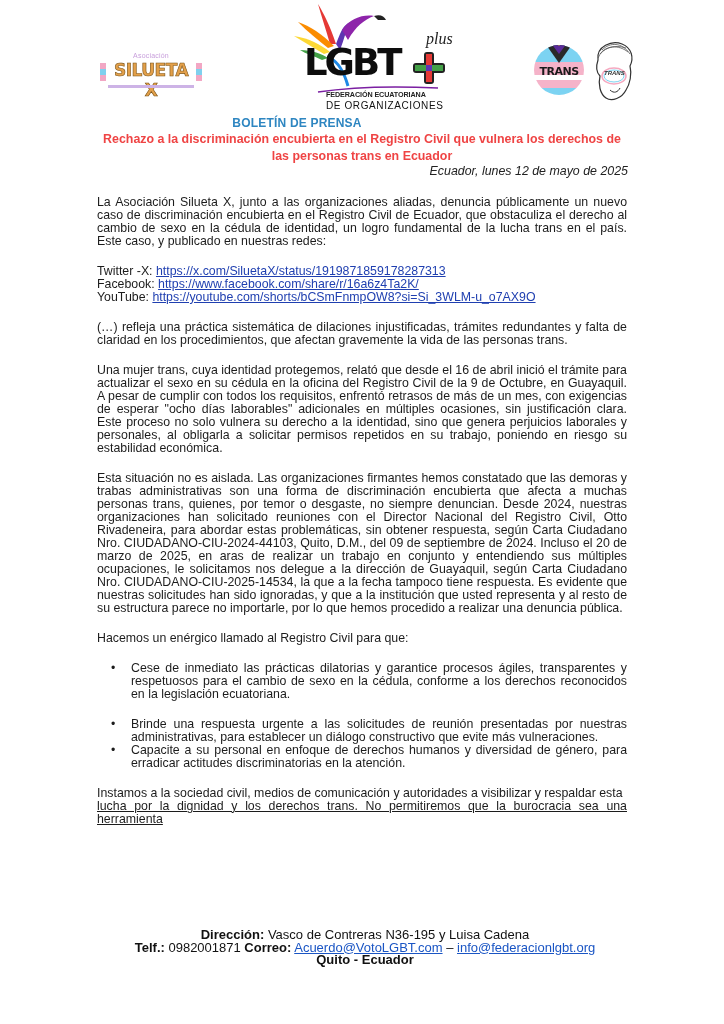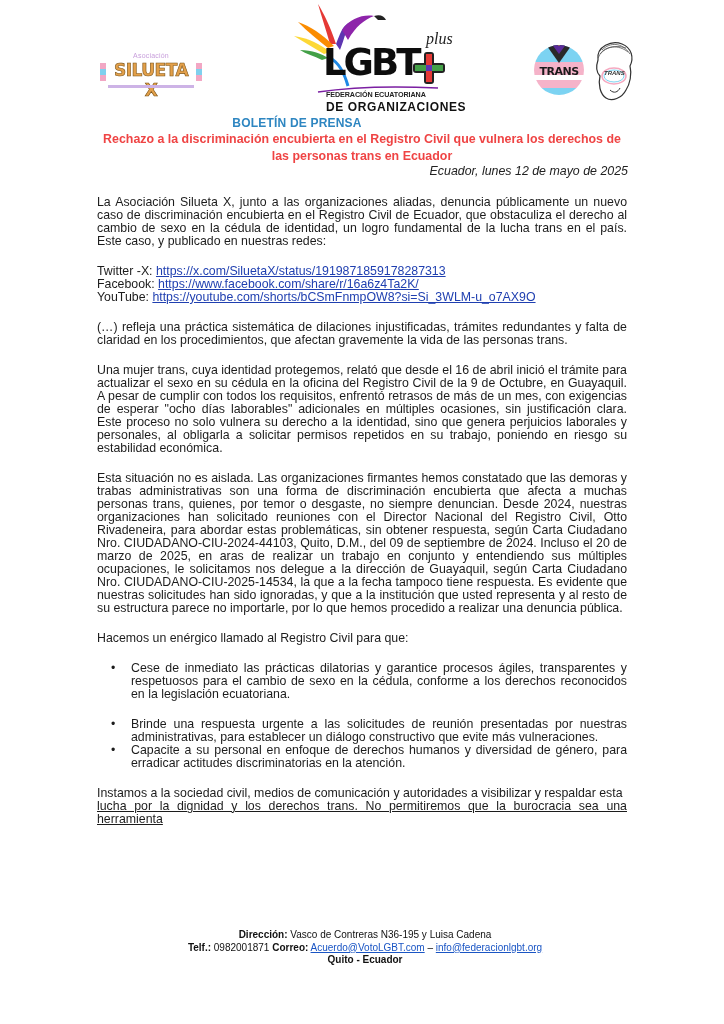--- a/index.html
+++ b/index.html
@@ -10,24 +10,24 @@
     .logo-silueta { position: absolute; left: 100px; top: 52px; width: 102px; height: 40px; }
     .logo-silueta .asoc { position: absolute; left: 0; width: 102px; top: 0; text-align: center; font-size: 7px; color: #c9a0dc; letter-spacing: 0.2px; }
     .logo-silueta .brk-l { position: absolute; left: 0; top: 11px; width: 6px; height: 18px; background: #f2a7c4; }
     .logo-silueta .brk-r { position: absolute; right: 0; top: 11px; width: 6px; height: 18px; background: #f2a7c4; }
     .logo-silueta .brk-l::after, .logo-silueta .brk-r::after { content: ""; position: absolute; left: 0; top: 6px; width: 6px; height: 6px; background: #7fd0ee; }
     .logo-silueta .word { position: absolute; left: 8px; right: 8px; top: 8px; text-align: center; font-family: "DejaVu Sans", sans-serif; font-weight: bold; font-size: 17px; color: #e3a04a; -webkit-text-stroke: 0.6px #7a5318; letter-spacing: -0.5px; }
     .logo-silueta .bar { position: absolute; left: 8px; right: 8px; top: 33px; height: 3px; background: #cdb3e6; }
 
     .logo-lgbt { position: absolute; left: 278px; top: 0px; width: 190px; height: 112px; }
     .logo-lgbt svg { position: absolute; left: 0; top: 0; }
-    .logo-lgbt .lgbt-word { position: absolute; left: 45px; top: 44px; font-family: "DejaVu Sans", sans-serif; font-weight: bold; font-size: 37px; letter-spacing: -3px; color: #0d0d0d; line-height: 1; }
+    .logo-lgbt .lgbt-word { position: absolute; left: 26px; top: 44px; font-family: "DejaVu Sans", sans-serif; font-weight: bold; font-size: 37px; letter-spacing: -3px; color: #0d0d0d; line-height: 1; }
     .logo-lgbt .plus-word { position: absolute; left: 148px; top: 30px; font-family: "Liberation Serif", serif; font-style: italic; font-size: 16px; color: #222; }
     .logo-lgbt .fed1 { position: absolute; left: 48px; top: 90px; font-size: 7.2px; font-weight: bold; color: #222; letter-spacing: -0.1px; white-space: nowrap; }
-    .logo-lgbt .fed2 { position: absolute; left: 48px; top: 100px; font-size: 12px; font-weight: bold; color: #111; letter-spacing: 0.6px; white-space: nowrap; }
+    .logo-lgbt .fed2 { position: absolute; left: 48px; top: 100px; font-size: 10px; font-weight: normal; color: #111; letter-spacing: 0.6px; white-space: nowrap; }
 
     .logo-trans-circle { position: absolute; left: 534px; top: 45px; width: 50px; height: 50px; border-radius: 50%; overflow: hidden; background: linear-gradient(to bottom, #7cd3f2 0%, #7cd3f2 35%, #f5b3c9 35%, #f5b3c9 60%, #ffffff 60%, #ffffff 70%, #f5b3c9 70%, #f5b3c9 85%, #7cd3f2 85%); }
     .logo-trans-circle .chev { position: absolute; left: 8px; top: -6px; width: 0; height: 0; border-left: 17px solid transparent; border-right: 17px solid transparent; border-top: 24px solid #2a2a2a; }
     .logo-trans-circle .chev2 { position: absolute; left: 14px; top: -6px; width: 0; height: 0; border-left: 11px solid transparent; border-right: 11px solid transparent; border-top: 15px solid #5b2a9a; }
     .logo-trans-circle .chev3 { position: absolute; left: 20px; top: -6px; width: 0; height: 0; border-left: 5px solid transparent; border-right: 5px solid transparent; border-top: 7px solid #f4d80c; }
     .logo-trans-circle .txt { position: absolute; left: 0; right: 0; top: 20px; text-align: center; font-family: "DejaVu Sans", sans-serif; font-weight: bold; font-size: 11px; color: #1a1a1a; letter-spacing: -0.5px; }
 
     .logo-trans-face { position: absolute; left: 592px; top: 40px; width: 42px; height: 64px; }
 
     
@@ -40,21 +40,21 @@
     .body p { margin: 0; text-align: justify; }
     .gap { height: 17px; }
     .social { margin: 0; }
     .social a { color: #1f3fb0; text-decoration: underline; }
     .bullets { margin: 0; padding: 0; list-style: none; }
     .bullets li { position: relative; padding-left: 34px; text-align: justify; }
     .bullets li .dot { position: absolute; left: 14px; top: 0; }
     .last-line { text-decoration: underline; text-decoration-thickness: 1px; }
 
     
-    .footer { position: absolute; left: 100px; width: 530px; top: 929px; text-align: center; font-size: 10px; line-height: 12.5px; color: #111; }
+    .footer { position: absolute; left: 100px; width: 530px; top: 929px; text-align: center; font-size: 13px; line-height: 12.5px; color: #111; }
     .footer b { font-weight: bold; }
     .footer a { color: #1a55c4; text-decoration: underline; }
   </style>
 </head>
 <body>
 
 <div class="page">
 
   <div class="logo-silueta">
     <div class="asoc">Asociación</div>

